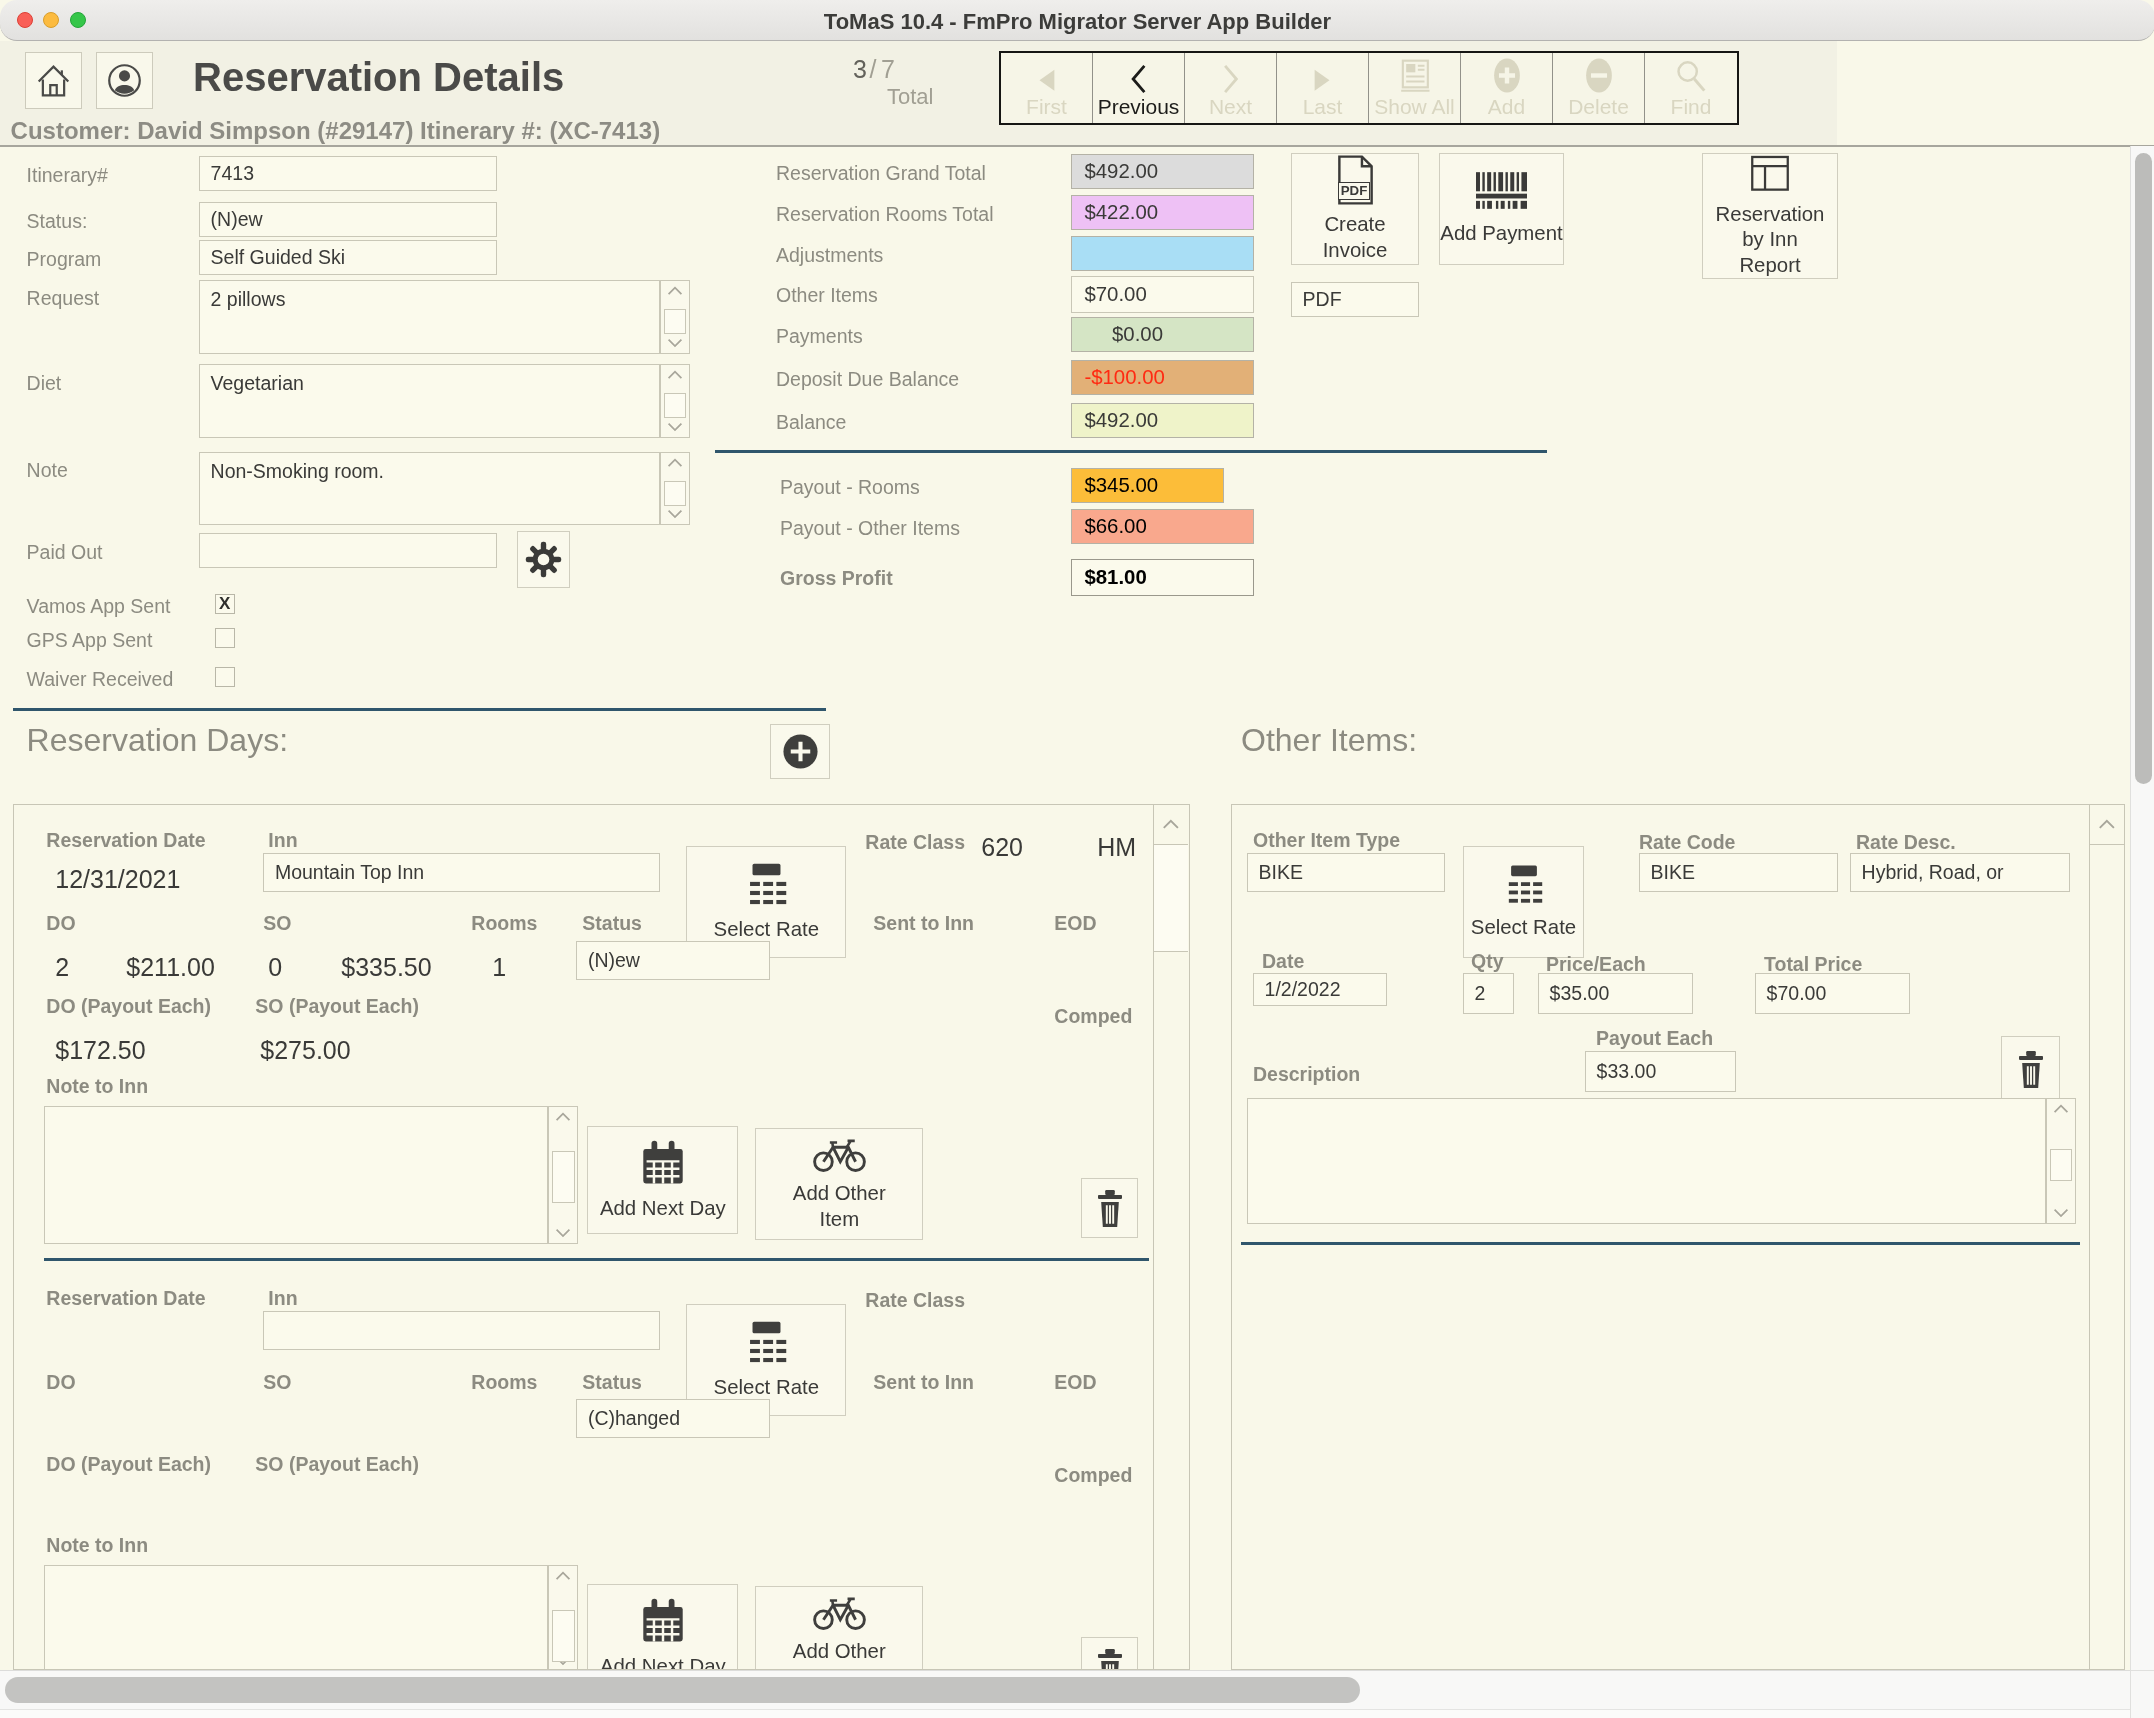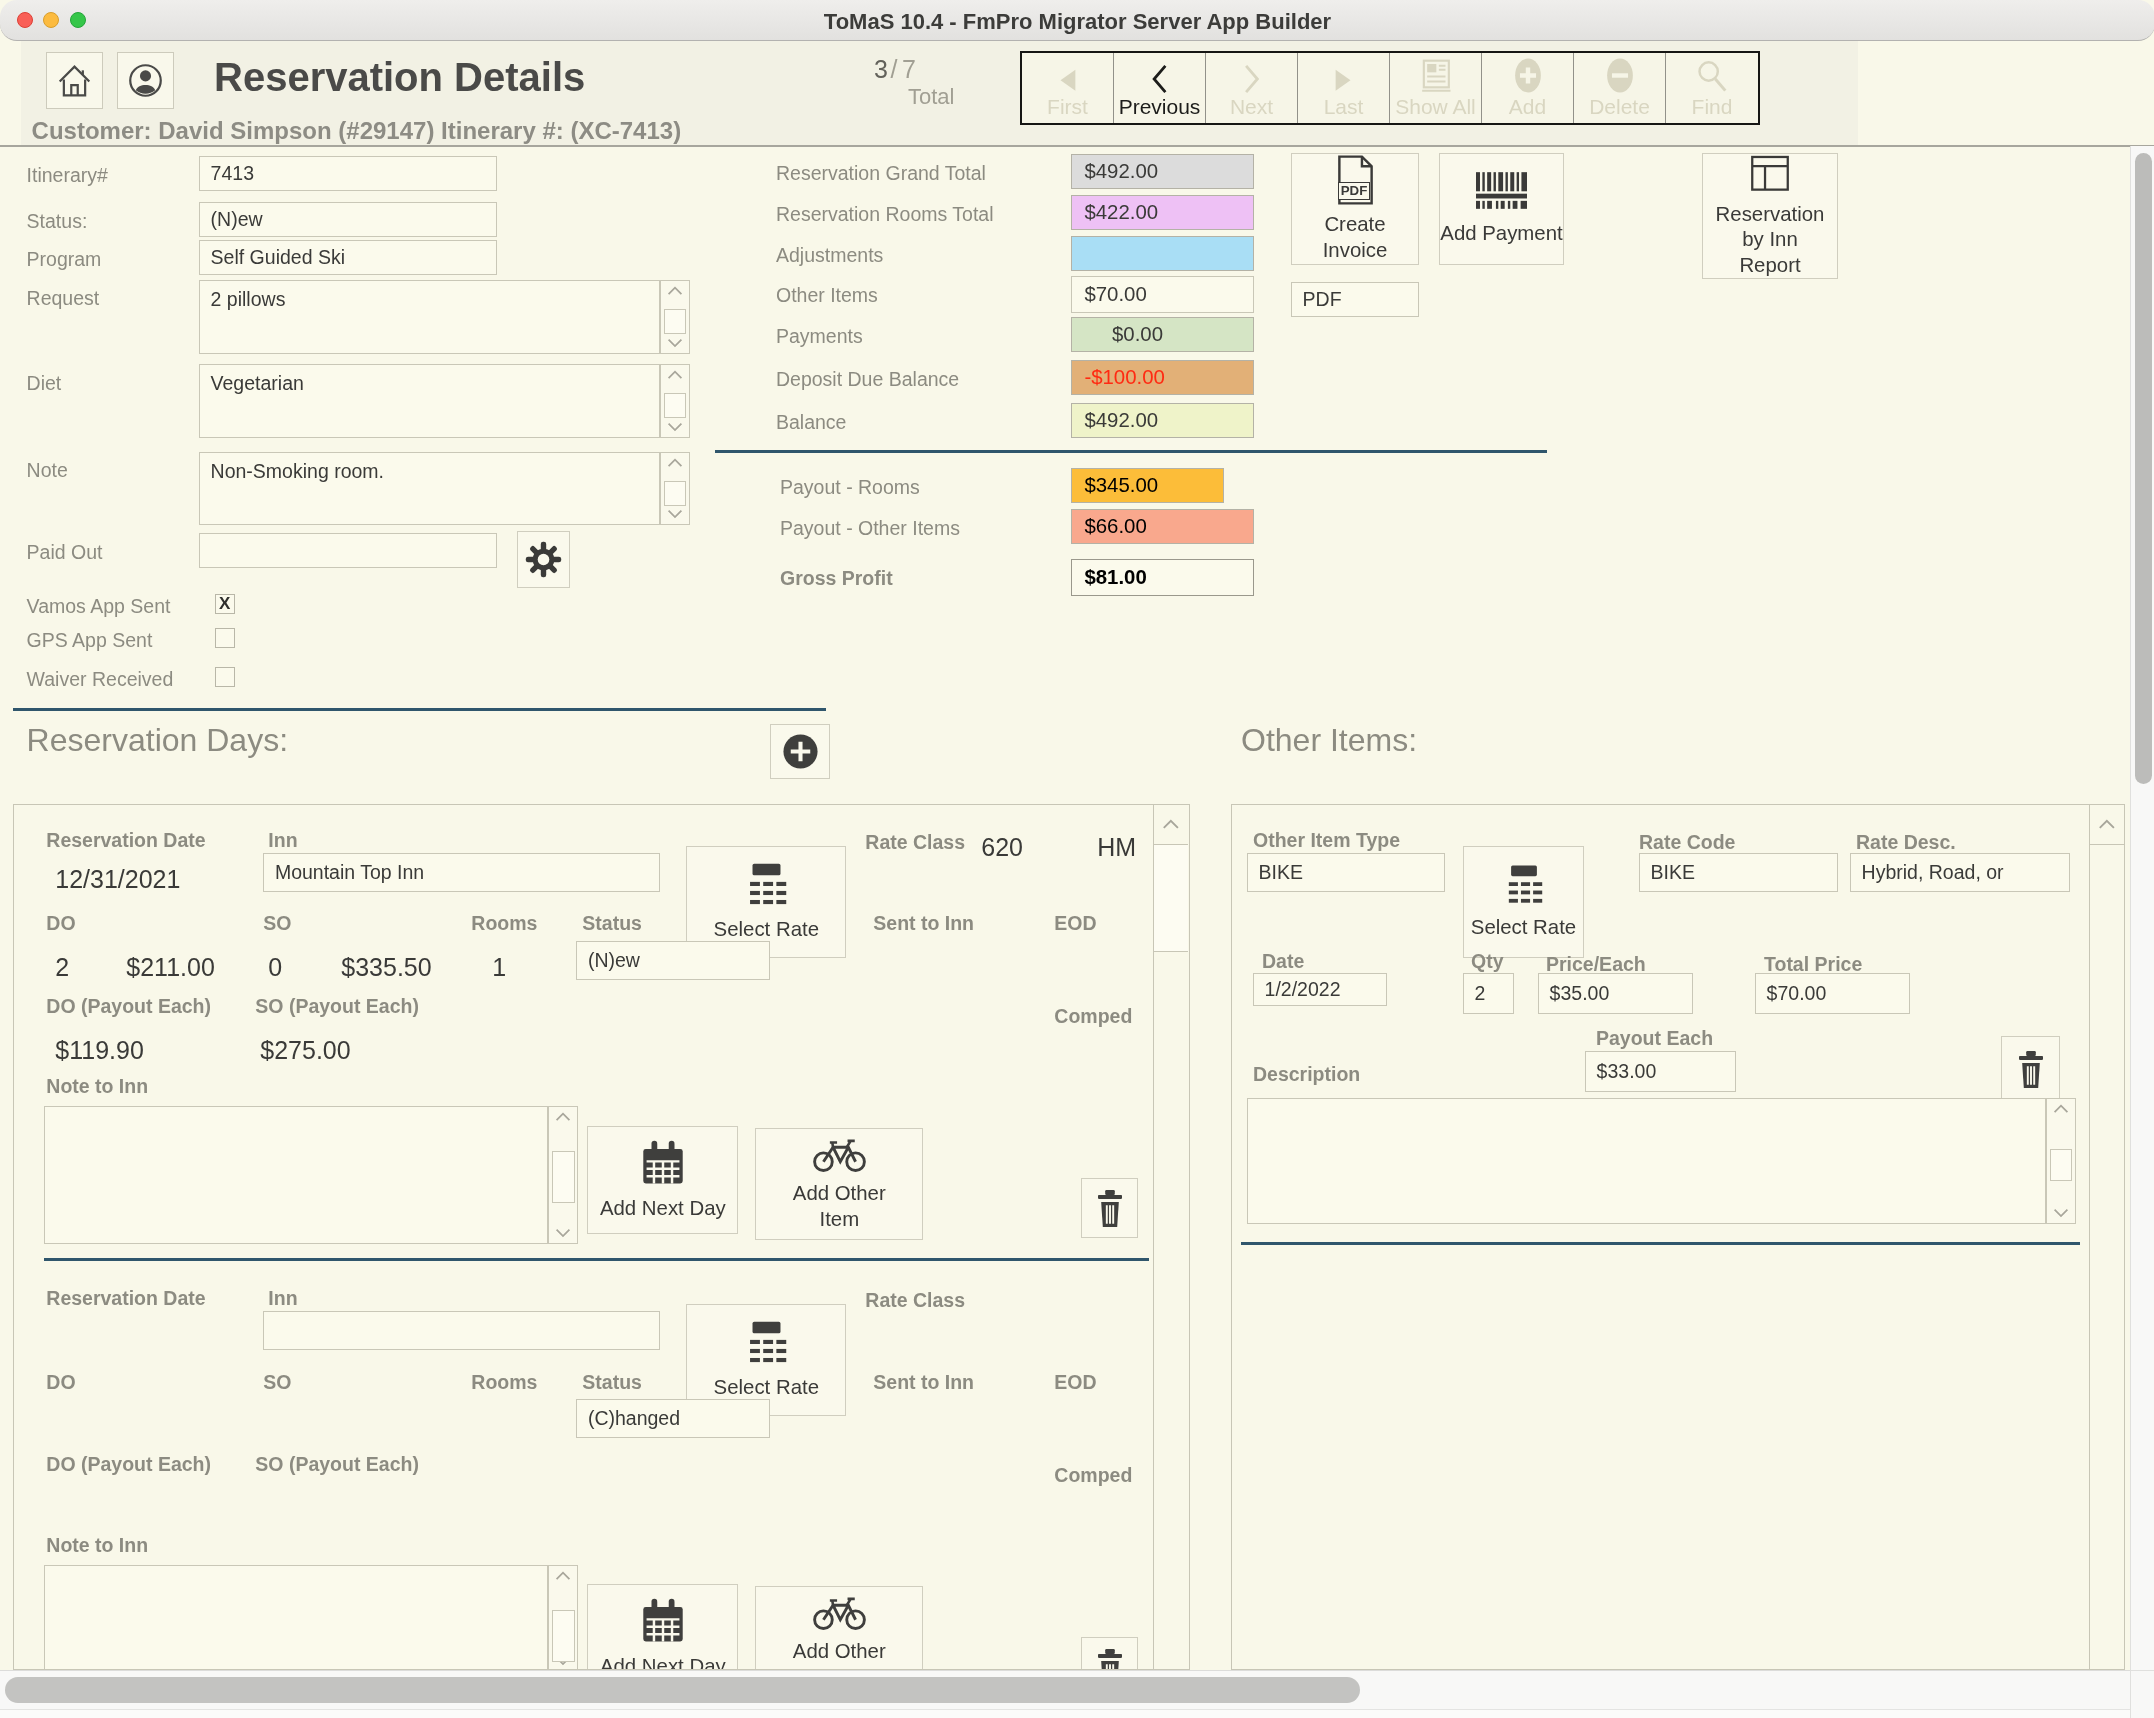--- a/index.html
+++ b/index.html
@@ -17,21 +17,21 @@
   .bluehr{background:#30566c;height:2.7px;}
   .portal{border:1.8px solid #c8c6b6;overflow:hidden;background:#f9f8e9;padding-left:32px;}
   .psb{border-left:1.8px solid #c8c6b6;background:#f9f8e9;}
   .psb .cell{height:39px;border-bottom:1.8px solid #c8c6b6;display:flex;align-items:center;justify-content:center;}
   .cb{width:19.5px;height:19.5px;border:1.8px solid #b9b7a8;background:#fbfaec;display:flex;align-items:center;justify-content:center;font-size:17px;font-weight:bold;color:#2f2f2d;}
   
   .titlebar{left:0;top:0;width:2155px;height:41px;background:linear-gradient(#efeeec,#e2e1df);border-bottom:0.9px solid #b3b2b0;border-radius:17px;}
   .tl{width:16px;height:16px;border-radius:50%;top:12.4px;}
   .wtitle{width:100%;text-align:center;top:8.9px;font-size:22px;font-weight:600;color:#3c3c3a;}
   
-  .header{left:0;top:41px;width:1837px;height:106px;background:#f2f1e4;margin-left:21px;}
+  .header{left:0;top:41px;width:1837px;height:106px;background:#f2f1e4;}
   .hbtn{background:#f9f8eb;border:1.8px solid #cdcbbc;display:flex;align-items:center;justify-content:center;}
   .toolbar{left:999px;top:9.8px;width:740px;height:74px;background:#f6f5e7;border:2.7px solid #161614;display:grid;grid-template-columns:repeat(8,1fr);}
   .tcell{border-right:1.8px solid #92918a;display:flex;flex-direction:column;align-items:center;justify-content:flex-end;gap:1.8px;padding-bottom:3.5px;color:#d9d6c1;font-size:21px;}
   .tcell:last-child{border-right:none;}
   .tcell.on{color:#1c1c1a;}
   .seclbl{color:#8c8b81;font-size:32px;white-space:nowrap;}
   .ic{display:block;}
 </style>
 </head>
 <body>
@@ -411,21 +411,21 @@
     <div class="abs val" style="left:41px;top:148px">2</div>
     <div class="abs val" style="left:112px;top:148px">$211.00</div>
     <div class="abs val" style="left:254px;top:148px">0</div>
     <div class="abs val" style="left:327px;top:148px">$335.50</div>
     <div class="abs val" style="left:478px;top:148px">1</div>
     <div class="abs field" style="left:562px;top:136px;width:194px;height:39px">(N)ew</div>
 
     <div class="abs lbl lblb" style="left:32px;top:190px">DO (Payout Each)</div>
     <div class="abs lbl lblb" style="left:241px;top:190px">SO (Payout Each)</div>
     <div class="abs lbl lblb" style="left:1040px;top:200px">Comped</div>
-    <div class="abs val" style="left:41px;top:231px">$119.90</div>
+    <div class="abs val" style="left:41px;top:231px">$172.50</div>
     <div class="abs val" style="left:246px;top:231px">$275.00</div>
 
     <div class="abs lbl lblb" style="left:32px;top:270px">Note to Inn</div>
     <div class="abs ta" style="left:30px;top:301px;width:504px;height:138px"></div>
     <div class="abs sbcol" style="left:534px;top:301px;width:30px;height:138px">
       <svg class="ic" width="16" height="9.8" color="#a8a69b" viewBox="0 0 18 11">
           <use href="#s-up"></use>
         </svg>
       <div class="sbthumb" style="top:44px;height:50px"></div>
       <svg class="ic" width="16" height="9.8" color="#a8a69b" viewBox="0 0 18 11">

